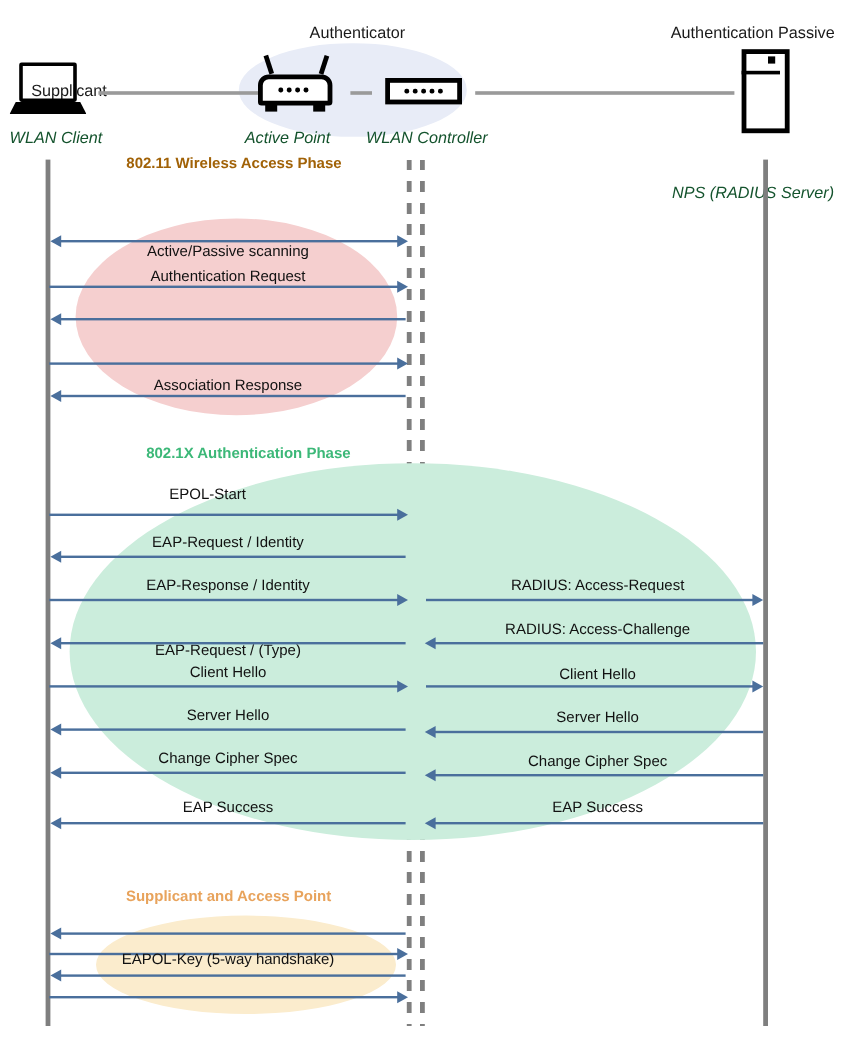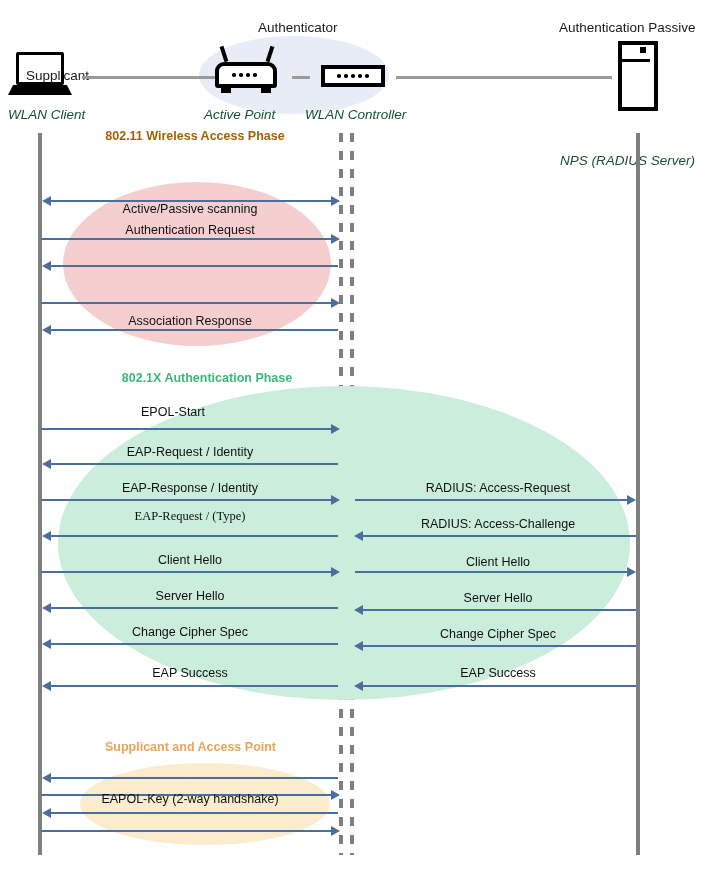--- a/index.html
+++ b/index.html
@@ -156,21 +156,21 @@
   <div class="msg-line" style="left:48px;top:463px;width:290px;"></div>
   <div class="arrowhead ah-left" style="left:42px;top:459px;"></div>
 
   <div class="msg-label" style="left:40px;top:481px;width:300px;">EAP-Response / Identity</div>
   <div class="msg-line" style="left:41px;top:499px;width:294px;"></div>
   <div class="arrowhead ah-right" style="left:331px;top:495px;"></div>
   <div class="msg-label" style="left:358px;top:481px;width:280px;">RADIUS: Access-Request</div>
   <div class="msg-line" style="left:355px;top:499px;width:275px;"></div>
   <div class="arrowhead ah-right" style="left:627px;top:495px;"></div>
 
-  <div class="msg-label" style="left:40px;top:509px;width:300px;font-family:Liberation Serif, serif;">EAP-Request / (Type)</div>
+  <div class="msg-label" style="left:40px;top:535px;width:300px;">EAP-Request / (Type)</div>
   <div class="msg-line" style="left:48px;top:535px;width:290px;"></div>
   <div class="arrowhead ah-left" style="left:42px;top:531px;"></div>
   <div class="msg-label" style="left:358px;top:517px;width:280px;">RADIUS: Access-Challenge</div>
   <div class="msg-line" style="left:361px;top:535px;width:275px;"></div>
   <div class="arrowhead ah-left" style="left:354px;top:531px;"></div>
 
   <div class="msg-label" style="left:40px;top:553px;width:300px;">Client Hello</div>
   <div class="msg-line" style="left:41px;top:571px;width:294px;"></div>
   <div class="arrowhead ah-right" style="left:331px;top:567px;"></div>
   <div class="msg-label" style="left:358px;top:555px;width:280px;">Client Hello</div>
@@ -200,20 +200,20 @@
 
   <div class="blob" style="left:80px;top:763px;width:250px;height:82px;background:#fbeccd;"></div>
   <div class="phase-title" style="left:58px;top:740px;width:265px;color:#e8a35c;">Supplicant and Access Point</div>
 
   <div class="msg-line" style="left:48px;top:777px;width:290px;"></div>
   <div class="arrowhead ah-left" style="left:42px;top:773px;"></div>
 
   <div class="msg-line" style="left:41px;top:794px;width:294px;"></div>
   <div class="arrowhead ah-right" style="left:331px;top:790px;"></div>
 
-  <div class="msg-label" style="left:40px;top:792px;width:300px;">EAPOL-Key (2-way handshake)</div>
+  <div class="msg-label" style="left:40px;top:792px;width:300px;">EAPOL-Key (5-way handshake)</div>
   <div class="msg-line" style="left:48px;top:812px;width:290px;"></div>
   <div class="arrowhead ah-left" style="left:42px;top:808px;"></div>
 
   <div class="msg-line" style="left:41px;top:830px;width:294px;"></div>
   <div class="arrowhead ah-right" style="left:331px;top:826px;"></div>
 
 </div>
 
 </body></html>

